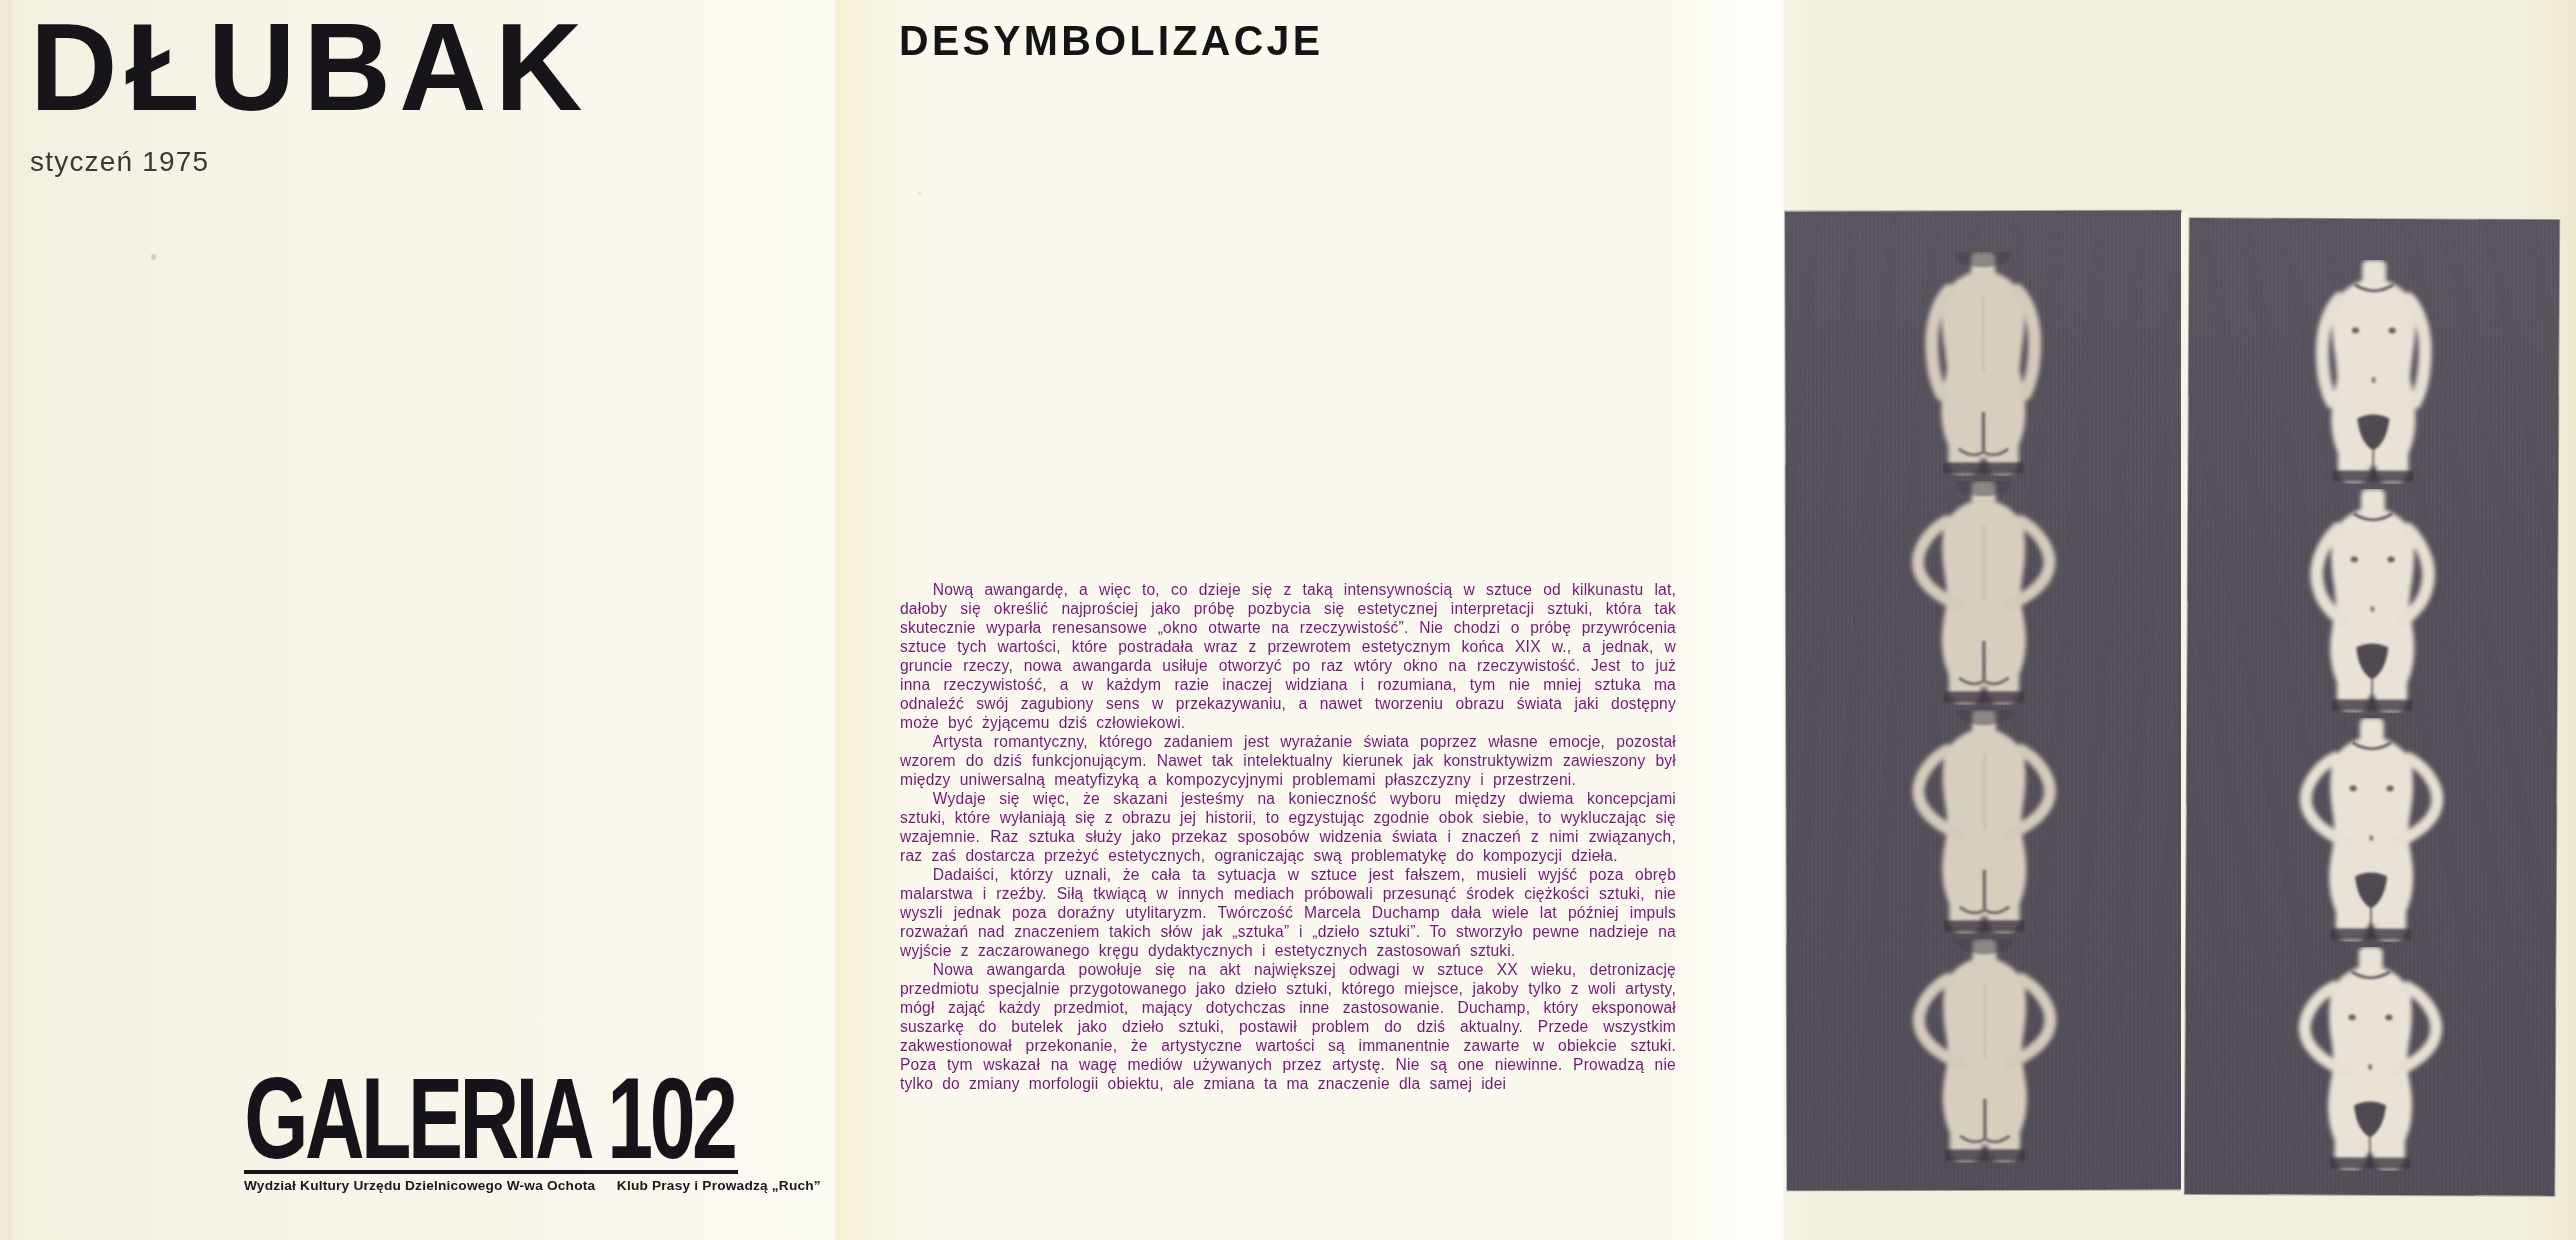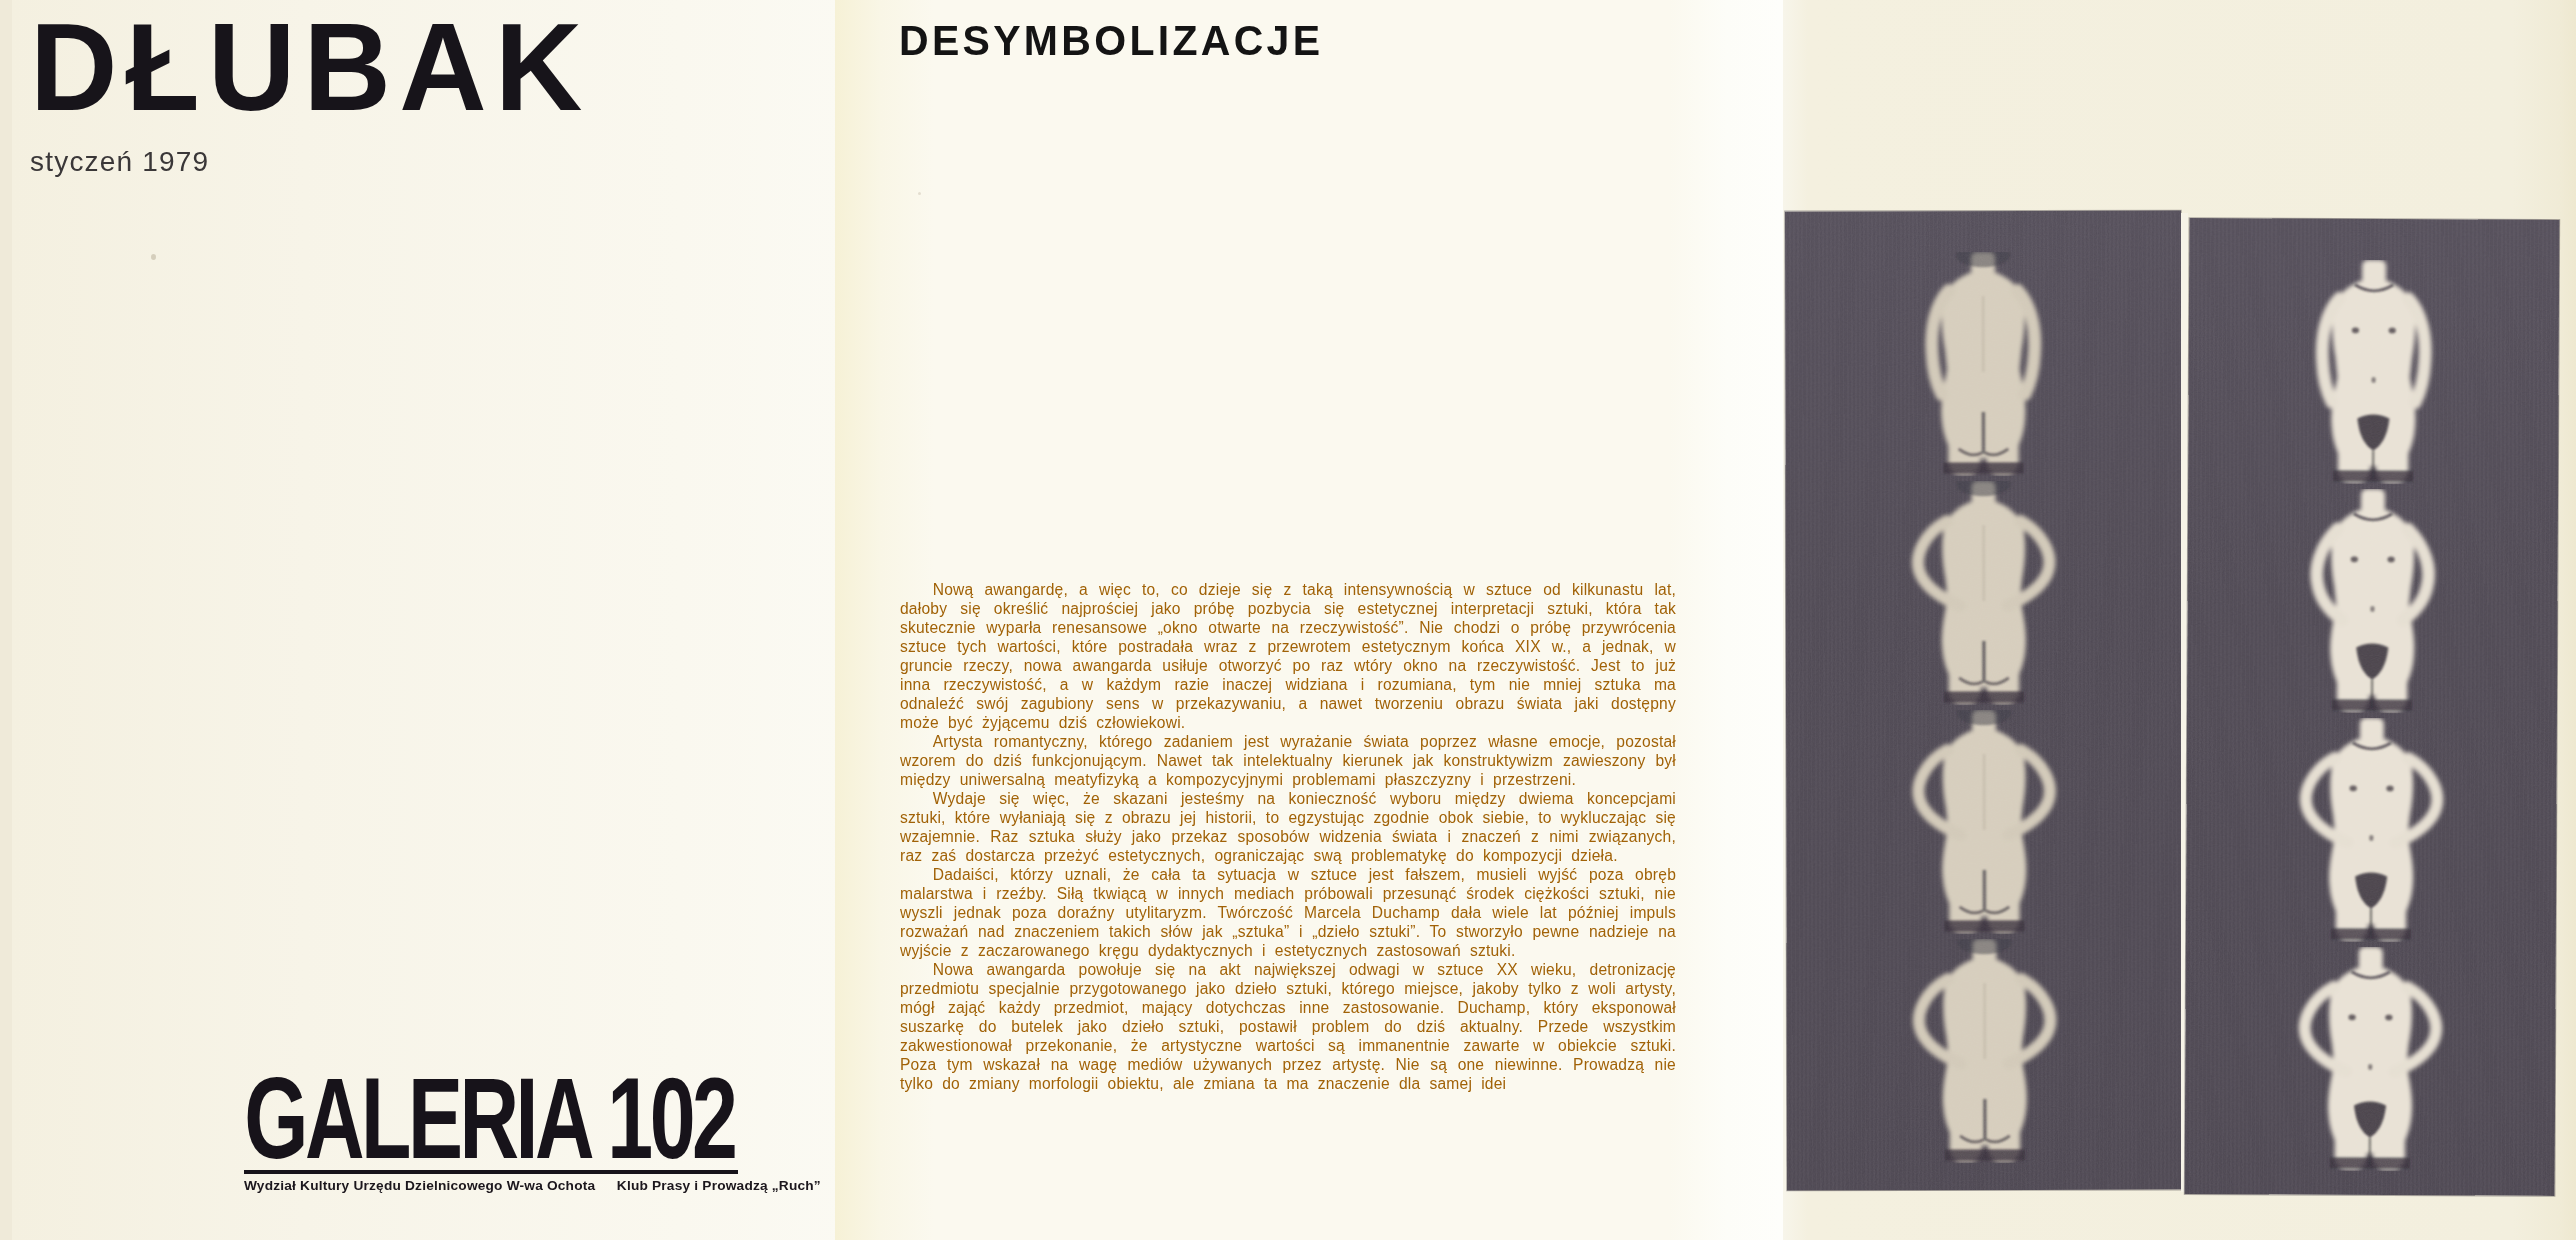--- a/index.html
+++ b/index.html
@@ -50,21 +50,21 @@
   #logo-caption .seg + .seg{margin-left:21.5px;}
 
   
   #essay-title{
     position:absolute;left:899px;top:16.6px;
     font-size:41px;font-weight:700;letter-spacing:3.3px;color:#141414;
     transform:scaleY(1.03);transform-origin:left top;white-space:nowrap;
   }
   #essay-body{
     position:absolute;left:900px;top:580px;width:776px;
-    font-size:15.6px;line-height:19px;color:#a16207;
+    font-size:15.6px;line-height:19px;color:#701a75;
     text-align:justify;word-spacing:4.6px;letter-spacing:0.2px;
   }
   #essay-body p{margin:0;text-indent:2.1em;}
 
   
   .photo-panel{
     position:absolute;
     background:
       repeating-linear-gradient(90deg, rgba(255,255,255,.025) 0 1.7px, rgba(0,0,0,0) 1.7px 4.1px),
       linear-gradient(180deg,#514b57 0,#4c4651 40%,#4a444f 100%);
@@ -109,21 +109,21 @@
       </filter>
     <filter id="grainf">
       <feTurbulence type="fractalNoise" baseFrequency="0.75" numOctaves="2" stitchTiles="stitch" result="n"></feTurbulence>
       <feColorMatrix in="n" type="matrix" values="0 0 0 0 0.85  0 0 0 0 0.82  0 0 0 0 0.80  0 0 0 0.10 0"></feColorMatrix>
     </filter>
   </defs>
 </svg>
 
 <div class="page" id="page-left">
   <div id="exh-title">DŁUBAK</div>
-  <div id="exh-date">styczeń 1979</div>
+  <div id="exh-date">styczeń 1975</div>
   <div class="speck" style="left:139px;top:254px;width:5px;height:5.8px;"></div>
 
   <div id="logo-wrap">
     <svg id="logo-svg" width="494" height="101" viewBox="0 0 596 122">
       <text x="0" y="108" font-family="Liberation Sans, sans-serif" font-weight="700" font-size="140" letter-spacing="-6" fill="#17131a" textLength="592" lengthAdjust="spacingAndGlyphs">GALERIA 102</text>
     </svg>
     <div id="logo-rule"></div>
     <div id="logo-caption">
       <span class="seg">Wydział Kultury Urzędu Dzielnicowego W-wa Ochota</span><span class="seg">Klub Prasy i Prowadzą „Ruch”</span><span class="seg">ul. Grójecka 102</span>
     </div>

